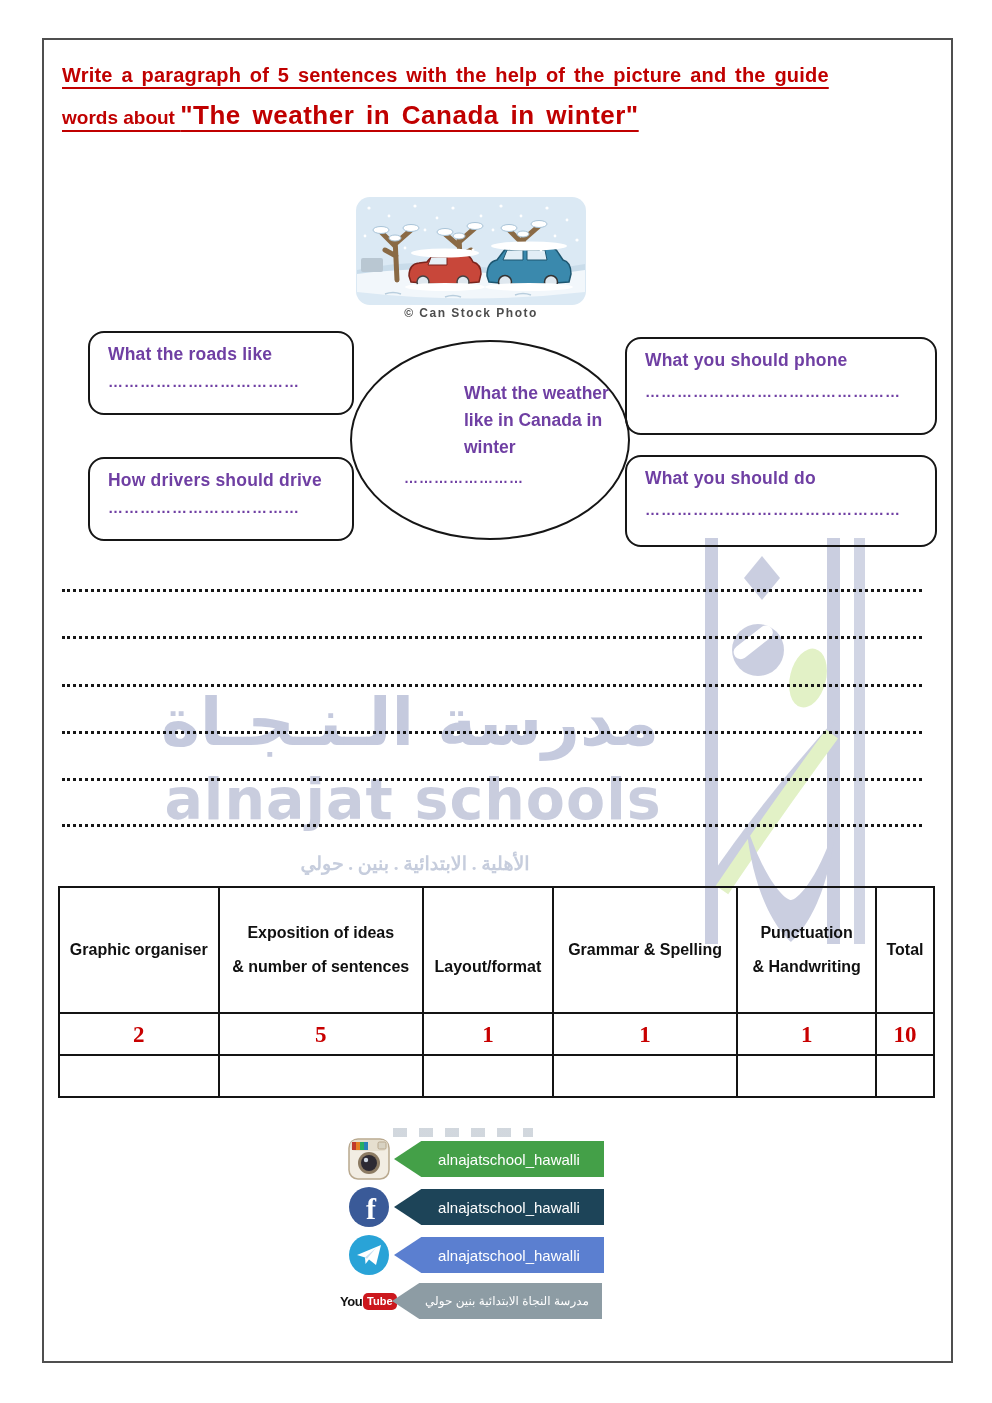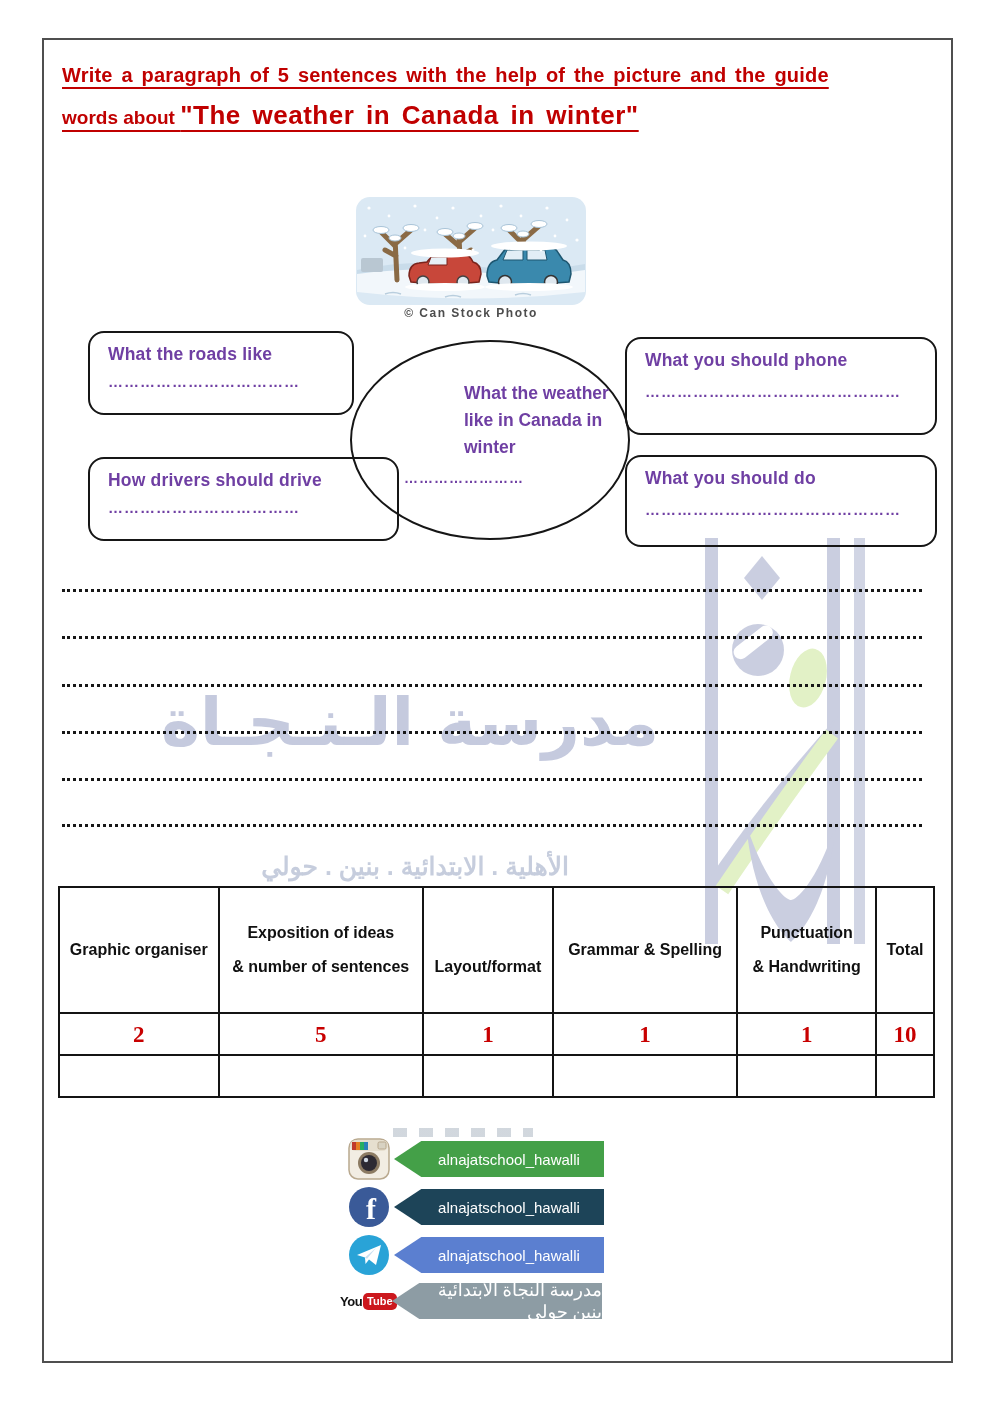--- a/index.html
+++ b/index.html
@@ -23,80 +23,81 @@
   
   .winter-pic{left:355px;top:196px;width:232px;height:110px;}
   .pic-caption{left:355px;top:306px;width:232px;text-align:center;font-size:12px;font-weight:bold;
                color:#4d4d4d;letter-spacing:1.5px;}
 
   
   .gbox{border:2.5px solid #161616;border-radius:16px;background:transparent;color:#6f3fa3;z-index:2;}
   .gbox .lbl{position:absolute;left:18px;top:11px;font-size:17.5px;font-weight:bold;letter-spacing:.2px;}
   .gbox .dots{position:absolute;left:18px;top:40px;font-size:15px;font-weight:bold;letter-spacing:1px;}
   .box-tl{left:88px;top:331px;width:262px;height:80px;}
-  .box-bl{left:88px;top:457px;width:262px;height:80px;padding-left:45px;}
+  .box-bl{left:88px;top:457px;width:262px;height:80px;}
   .box-tr{left:625px;top:337px;width:308px;height:94px;}
   .box-br{left:625px;top:455px;width:308px;height:88px;}
   .box-tr .dots,.box-br .dots{top:44px;}
   .org-ellipse{left:350px;top:340px;width:276px;height:196px;border:2.5px solid #161616;
                border-radius:50%;background:transparent;color:#6f3fa3;z-index:2;}
   .org-ellipse .lbl{position:absolute;left:68px;top:38px;width:175px;font-size:17.5px;
                     font-weight:bold;line-height:1.55;margin-left:44px;}
   .org-ellipse .dots{position:absolute;left:52px;top:128px;font-size:14px;font-weight:bold;letter-spacing:1px;}
 
   
   .wline{position:absolute;left:62px;width:860px;height:0;border-bottom:3px dotted #171717;z-index:3;}
 
   
   .wm{z-index:1;pointer-events:none;}
   .wm-arabic{left:155px;top:684px;width:510px;text-align:center;font-size:66px;font-weight:bold;
              color:#b7bdd6;opacity:.8;direction:rtl;font-family:"DejaVu Sans",sans-serif;}
   .wm-latin{left:163px;top:766px;width:500px;text-align:center;font-size:57px;font-weight:bold;
             color:#c0c5d9;opacity:.85;letter-spacing:1px;font-family:"DejaVu Sans",sans-serif;}
-  .wm-small-ar{left:175px;top:852px;width:480px;text-align:center;font-size:25px;font-weight:bold;
-               color:#c6cddd;direction:rtl;font-family:Liberation Sans, sans-serif;}
+  .wm-small-ar{left:175px;top:852px;width:480px;text-align:center;font-size:19px;font-weight:bold;
+               color:#c6cddd;direction:rtl;font-family:Liberation Serif, serif;}
   .wm-logo{left:696px;top:538px;width:186px;height:406px;opacity:.9;}
 
   
   .rubric{left:58px;top:886px;width:877px;border-collapse:collapse;z-index:2;position:absolute;
           background:transparent;}
   .rubric td{border:2.5px solid #141414;text-align:center;vertical-align:middle;
              font-size:16px;font-weight:bold;color:#101010;white-space:pre-line;padding:4px 2px;}
   .rubric tr.hdr td{height:92px;line-height:2.1;}
   .rubric td.va-bottom{vertical-align:bottom;padding-bottom:28px;}
   .rubric tr.vals td{height:32px;font-family:"Liberation Serif",serif;font-size:23px;
                      color:#c80000;line-height:1;}
   .rubric tr.blank td{height:32px;}
 
   
-  .badge-row{position:absolute;display:flex;align-items:center;z-index:2;}
+  .badge-row{position:absolute;display:flex;align-items:center;z-index:2;text-align:center;}
   .badge-icon{width:42px;height:42px;flex:0 0 auto;}
   .banner{margin-left:4px;width:190px;height:36px;display:flex;align-items:center;
           justify-content:center;color:#fff;font-size:15px;padding-left:20px;box-sizing:content-box;
           clip-path:polygon(0 50%,13% 0,100% 0,100% 100%,13% 100%);}
-  .banner.ar{font-size:18px;font-family:Liberation Serif, serif;direction:rtl;}
+  .banner.ar{font-size:12px;font-family:Liberation Sans, sans-serif;direction:rtl;}
   .banner-instagram{background:#44a048;}
   .banner-facebook{background:#1d4458;}
   .banner-telegram{background:#5b7fd0;}
   .banner-youtube{background:#8d9ca4;}
   .yt-logo{display:flex;align-items:center;width:48px;height:22px;margin:10px 0 10px -4px;flex:0 0 auto;}
   .yt-you{font-size:13px;font-weight:bold;color:#111;letter-spacing:-.5px;}
   .yt-tube{margin-left:1px;background:#cc181e;color:#fff;font-size:11px;font-weight:bold;
            border-radius:5px;padding:2px 4px 3px 4px;}
   .artifact{left:393px;top:1128px;width:140px;height:9px;opacity:.45;z-index:2;
             background:repeating-linear-gradient(90deg,#9aa7b5 0 14px,transparent 14px 26px);}
 </style>
 </head>
 <body>
 
 <div class="screen">
 
   <div class="page-border abs"></div>
 
   <div class="abs wm wm-arabic">مدرسة الـنـجـاة</div>
+  <div class="abs wm wm-latin">alnajat schools</div>
   <div class="abs wm wm-small-ar">الأهلية . الابتدائية . بنين . حولي</div>
   <svg class="abs wm wm-logo" viewBox="0 0 186 406" xmlns="http://www.w3.org/2000/svg">
     <rect x="9" y="0" width="13" height="406" fill="#c5c9dd"></rect>
     <rect x="131" y="0" width="13" height="406" fill="#c5c9dd"></rect>
     <rect x="158" y="0" width="11" height="406" fill="#cdd1e2"></rect>
     <polygon points="66,18 84,40 66,62 48,40" fill="#c5c9dd"></polygon>
     <circle cx="62" cy="112" r="26" fill="#c5c9dd"></circle>
     <rect x="40" y="96" width="46" height="14" rx="7" fill="#ffffff" transform="rotate(-38 62 112)"></rect>
     <ellipse cx="112" cy="140" rx="18" ry="30" fill="#dff0c0" transform="rotate(14 112 140)"></ellipse>
     <path d="M12,342 Q 66,262 142,178 Q 86,272 30,352 Z" fill="#c5c9dd"></path>

